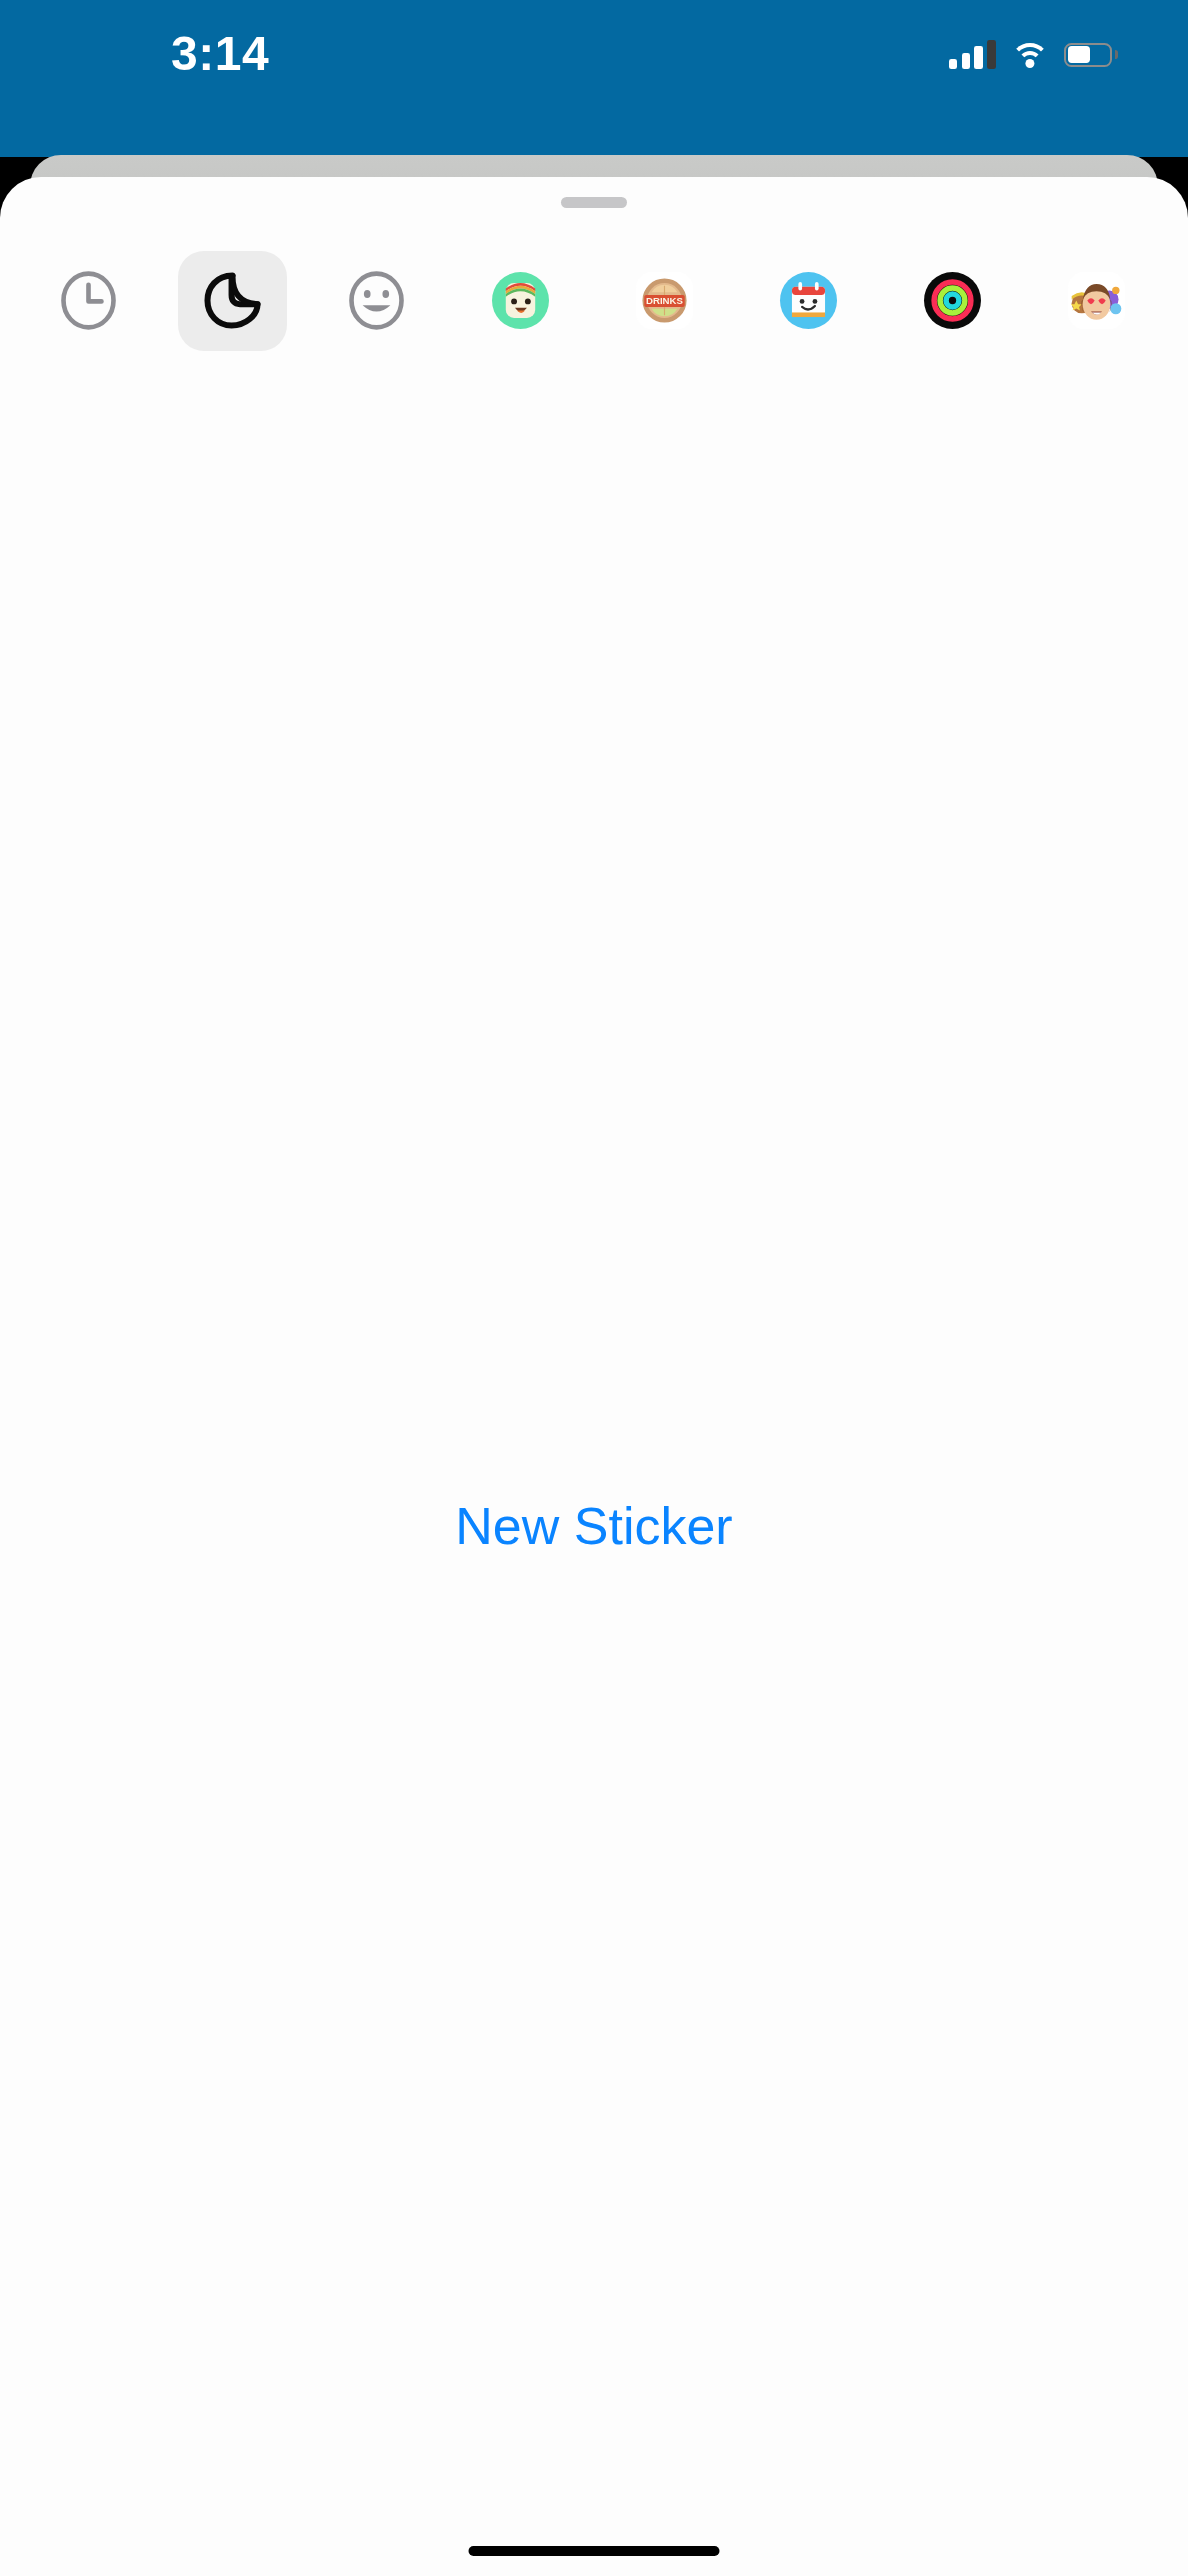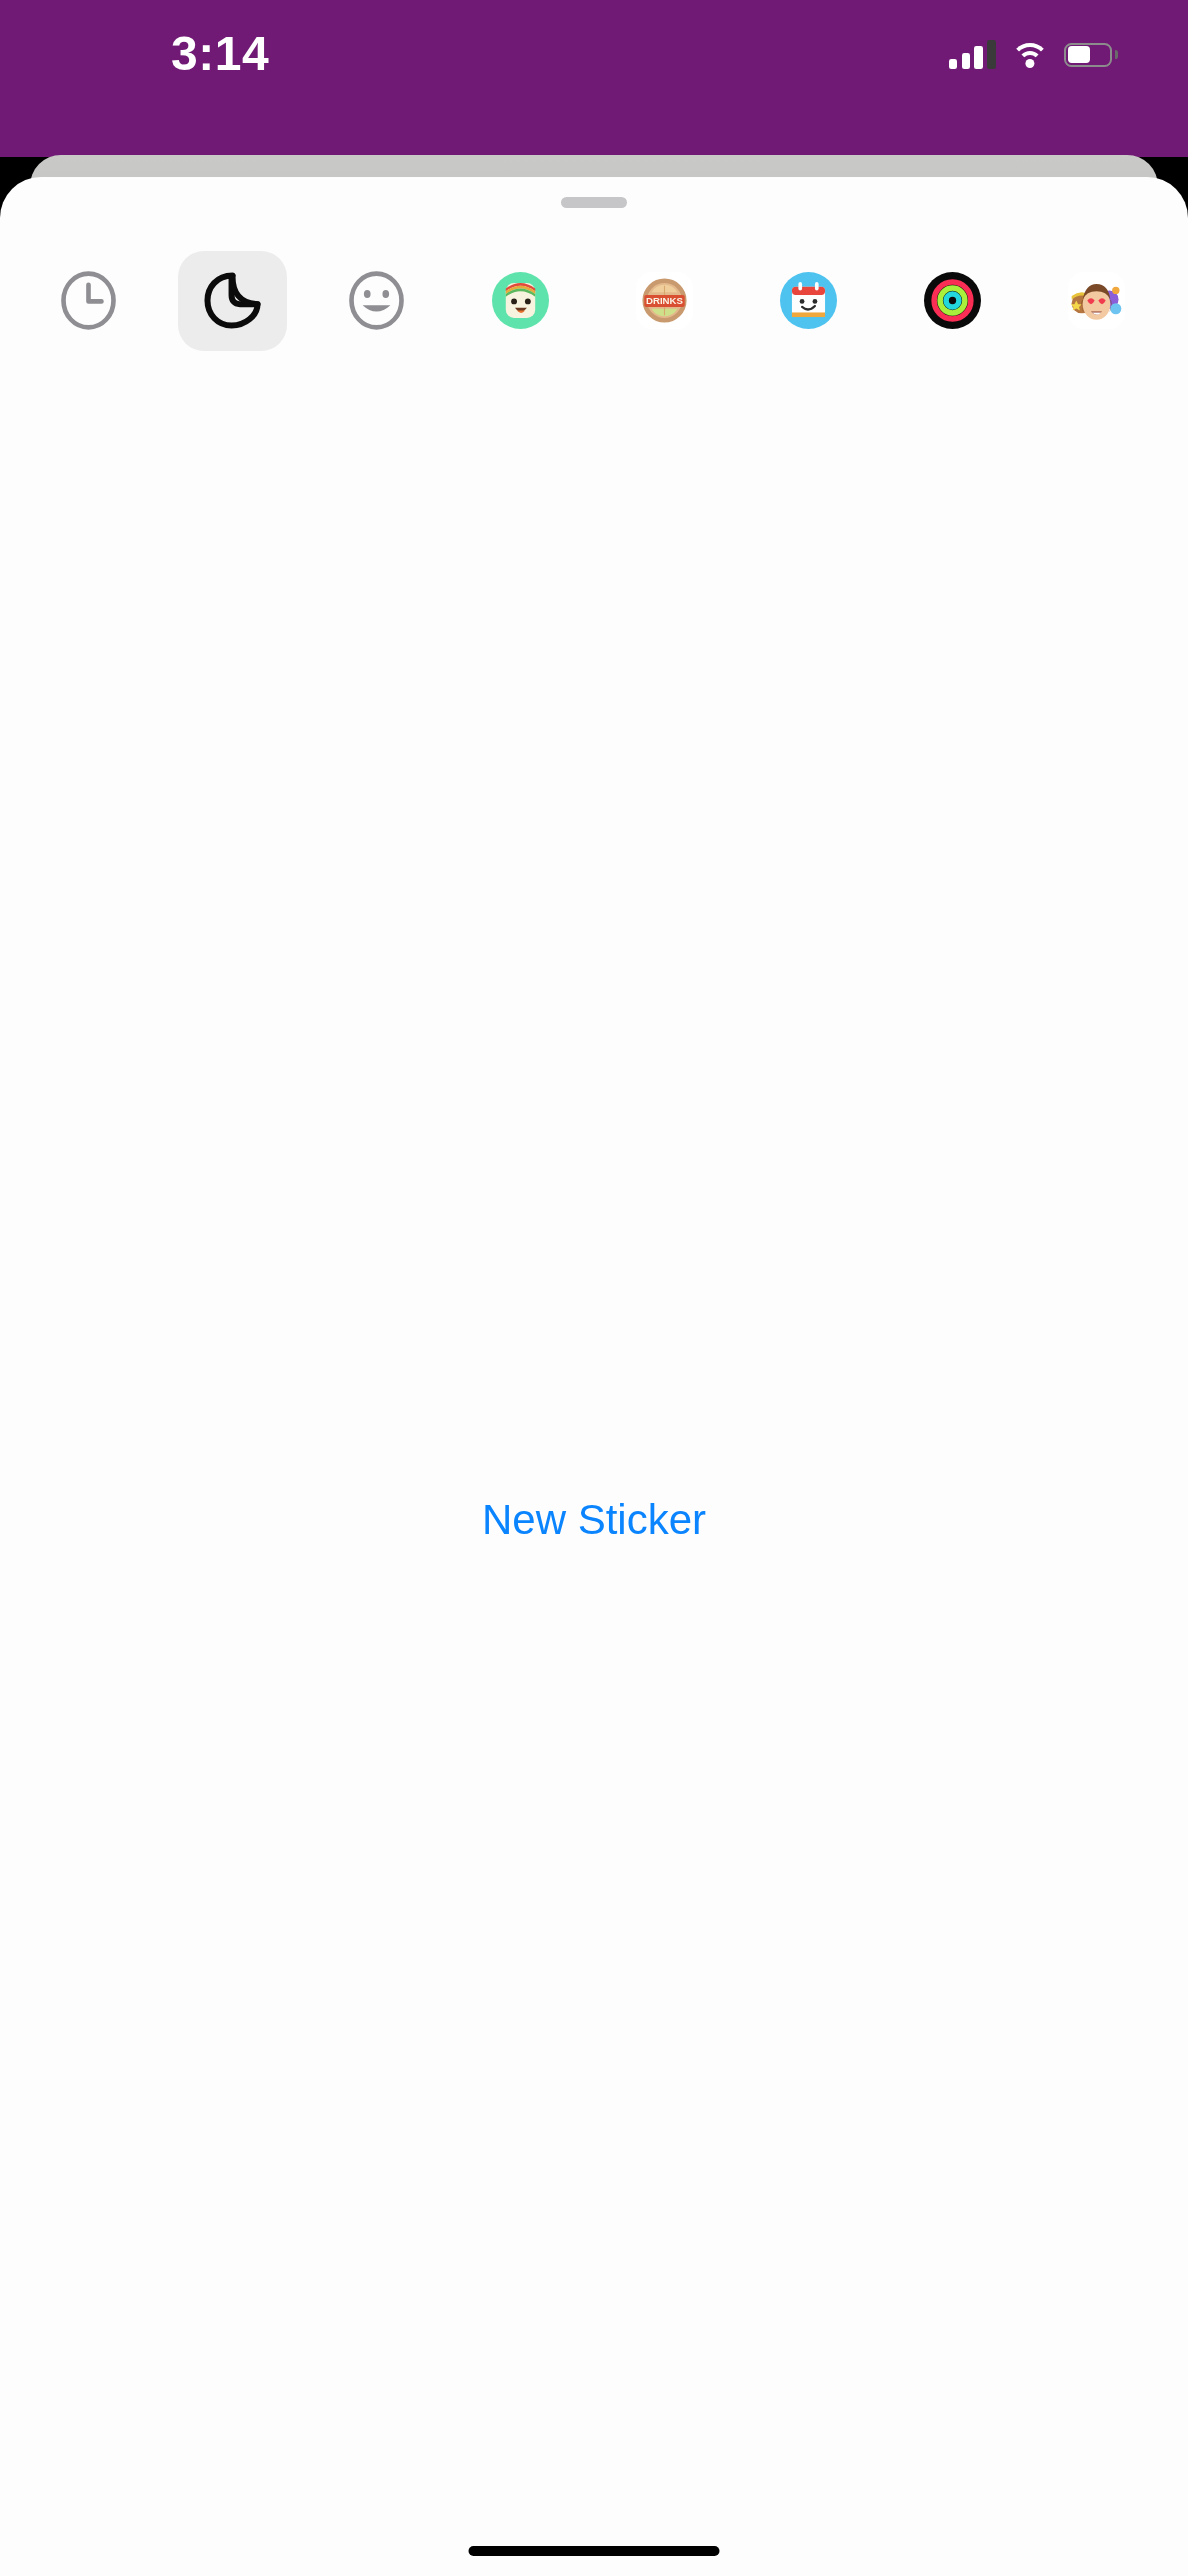--- a/index.html
+++ b/index.html
@@ -7,21 +7,21 @@
     width:1188px; height:2576px;
     background:#000;
     font-family:"Liberation Sans", sans-serif;
     overflow:hidden;
   }
   #screen { position:relative; width:1188px; height:2576px; background:#000; }
 
   
   .statusbar {
     position:absolute; top:0; left:0; width:1188px; height:157px;
-    background:#701a75;
+    background:#0369a1;
   }
   .status-time {
     position:absolute; left:171px; top:29.5px;
     font-size:48px; font-weight:bold; color:#fff;
     letter-spacing:0.5px; line-height:1;
   }
   .status-right {
     position:absolute; right:76px; top:35px;
     display:flex; align-items:center; gap:14.7px; height:39px;
   }
@@ -110,21 +110,21 @@
     font-size:52px; font-weight:bold; color:#000;
     letter-spacing:-0.5px; line-height:1.1;
   }
   .empty-sub {
     margin-top:20px;
     font-size:39px; color:#8b8b8d; line-height:1.32;
     max-width:737px; margin-left:auto; margin-right:auto;
   }
   .empty-action {
     margin-top:37px;
-    font-size:42px; color:#0a84ff; line-height:1.2;
+    font-size:52px; color:#0a84ff; line-height:1.2;
     display:inline-block;
   }
 
   
   .home-ind {
     position:absolute; left:50%; bottom:20px; transform:translateX(-50%);
     width:251px; height:10px; background:#000; border-radius:5.5px;
   }
 </style>
 </head>

